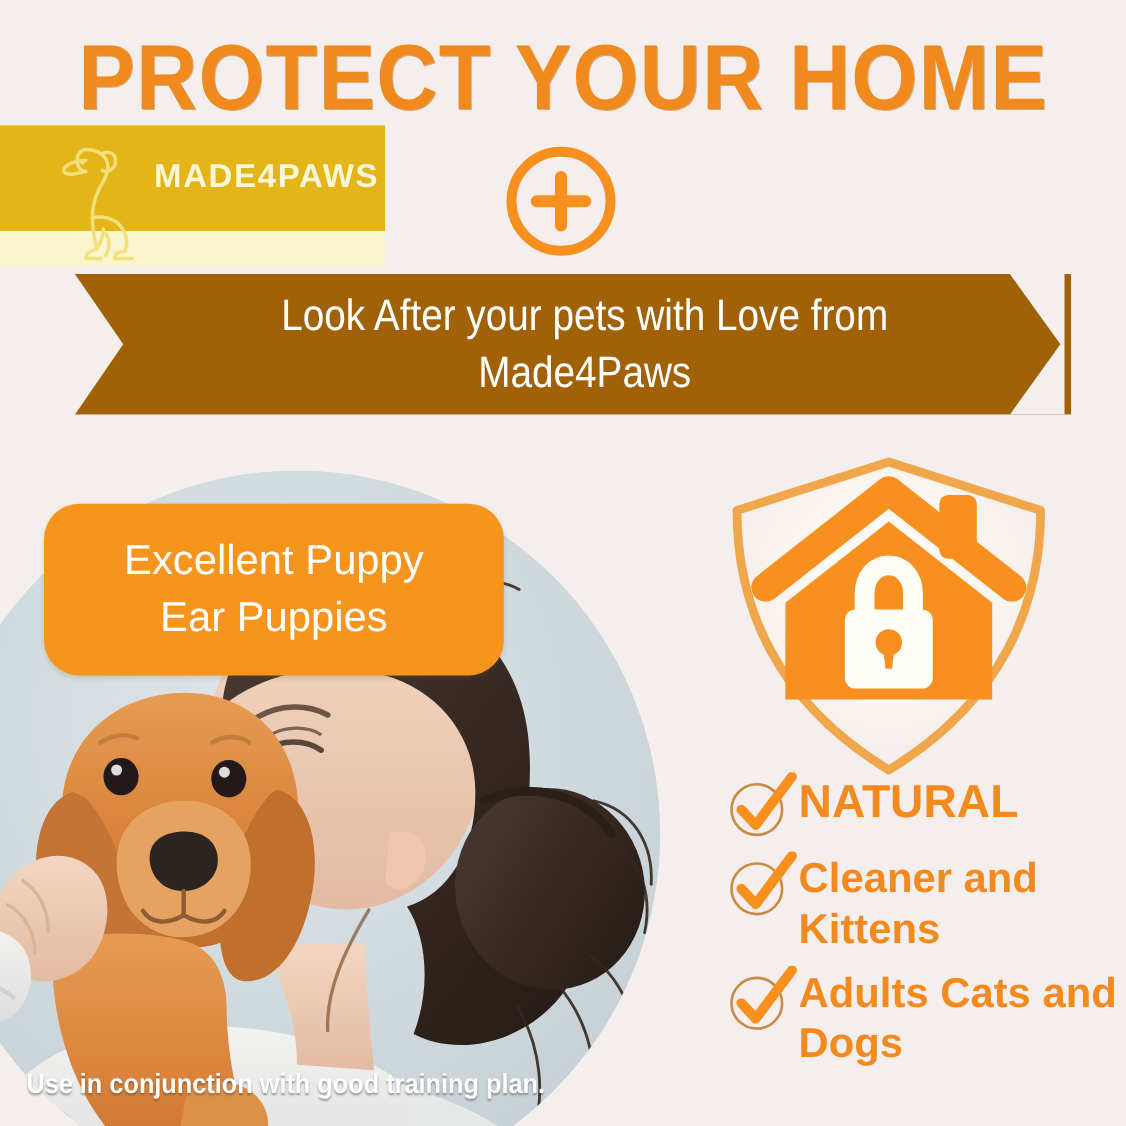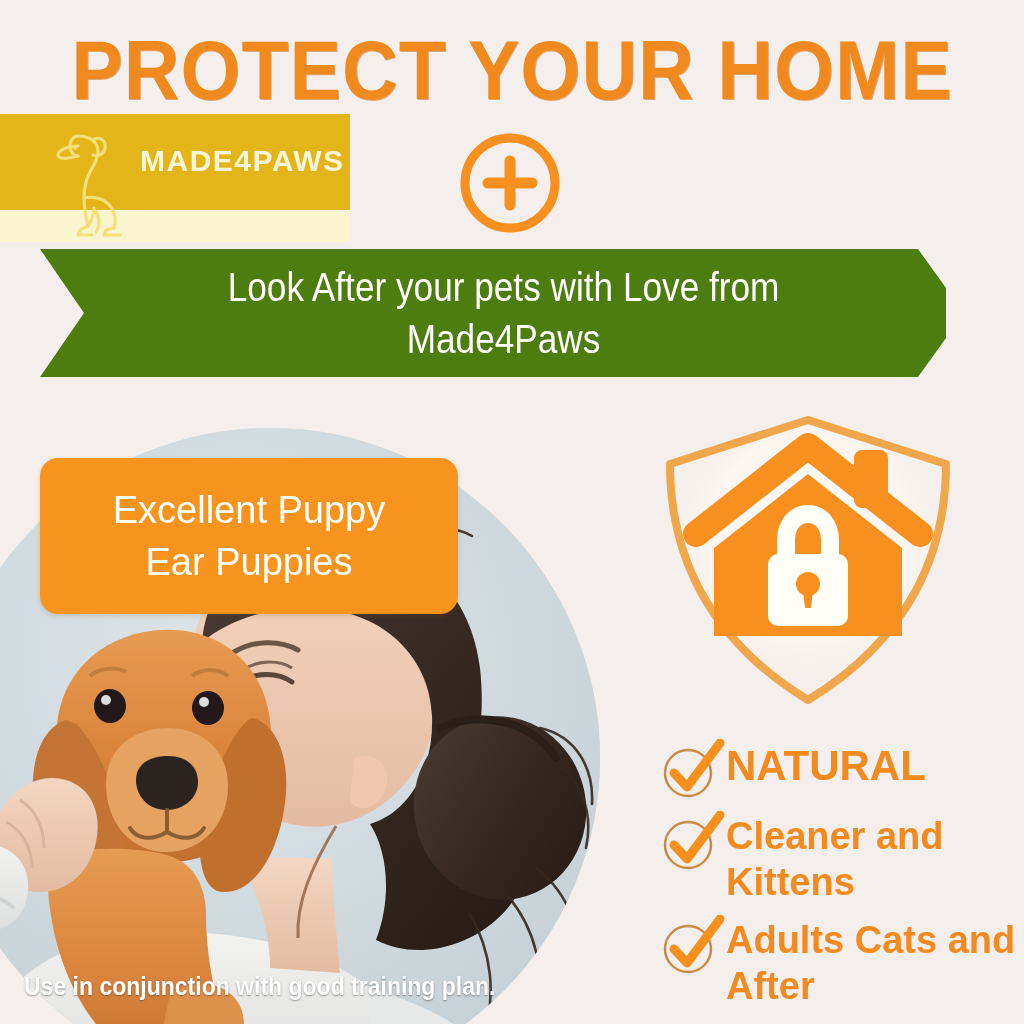--- a/index.html
+++ b/index.html
@@ -36,22 +36,22 @@
     position:absolute;left:140px;top:30px;
     font-size:30px;font-weight:bold;letter-spacing:1.5px;
     color:#fcf6d8;
   }
 
   
   .plus-badge{position:absolute;left:455px;top:128px;width:110px;height:110px;}
 
   
   .ribbon{
-    position:absolute;left:40px;top:249px;width:906px;height:128px;
-    background:#4d7c0f;
+    position:absolute;left:68px;top:249px;width:906px;height:128px;
+    background:#a16207;
     -webkit-clip-path:polygon(0 0,906px 0,906px 128px,0 128px,44px 64px);
             clip-path:polygon(0 0,906px 0,906px 128px,0 128px,44px 64px);
     filter:drop-shadow(0 1px 1px rgba(160,110,40,.45));
   }
   .ribbon-inner{
     position:absolute;inset:0;
     display:flex;align-items:center;justify-content:center;
     color:#ffffff;
     font-size:40px;line-height:52px;
     text-align:center;
@@ -78,33 +78,33 @@
     position:absolute;left:24px;top:972px;
     font-size:25px;font-weight:bold;color:#ffffff;
     transform:scaleX(.92);transform-origin:0 50%;
     text-shadow:0 1px 2px rgba(60,60,60,.5);
     white-space:nowrap;
   }
 
   
   .pill{
     position:absolute;left:40px;top:458px;width:418px;height:156px;
-    background:#f7941e;border-radius:18px;
+    background:#f7941e;border-radius:32px;
     display:flex;align-items:center;justify-content:center;
     box-shadow:0 2px 5px rgba(120,80,20,.2);
   }
   .pill-text{
     color:#fff;font-size:38px;line-height:52px;text-align:center;
   }
 
   
   .shield{position:absolute;left:648px;top:412px;width:320px;height:296px;}
 
   
-  .checklist{position:absolute;left:660px;top:737px;width:364px;}
+  .checklist{position:absolute;left:660px;top:700px;width:364px;}
   .check-row{display:flex;align-items:flex-start;margin-bottom:8px;}
   .check-ico{width:66px;height:62px;flex:0 0 66px;margin-top:2px;}
   .check-label{
     font-size:38px;font-weight:bold;color:#f28a20;
     line-height:46px;padding-top:4px;
   }
   .check-label.big{font-size:42px;line-height:50px;}
 </style>
 </head>
 <body>
@@ -329,18 +329,18 @@
         <path d="M14 34 L27 48 L60 4" fill="none" stroke="#f7901e" stroke-width="9" stroke-linecap="round" stroke-linejoin="round"></path>
       </svg>
       <div class="check-label">Cleaner and Kittens</div>
     </div>
 
     <div class="check-row">
       <svg class="check-ico" viewBox="0 0 66 62">
         <circle cx="28" cy="34" r="23" fill="none" stroke="#c88a45" stroke-width="2.4"></circle>
         <path d="M14 34 L27 48 L60 4" fill="none" stroke="#f7901e" stroke-width="9" stroke-linecap="round" stroke-linejoin="round"></path>
       </svg>
-      <div class="check-label">Adults Cats and After</div>
+      <div class="check-label">Adults Cats and Dogs</div>
     </div>
 
   </div>
 
 </div>
 
 </body></html>

